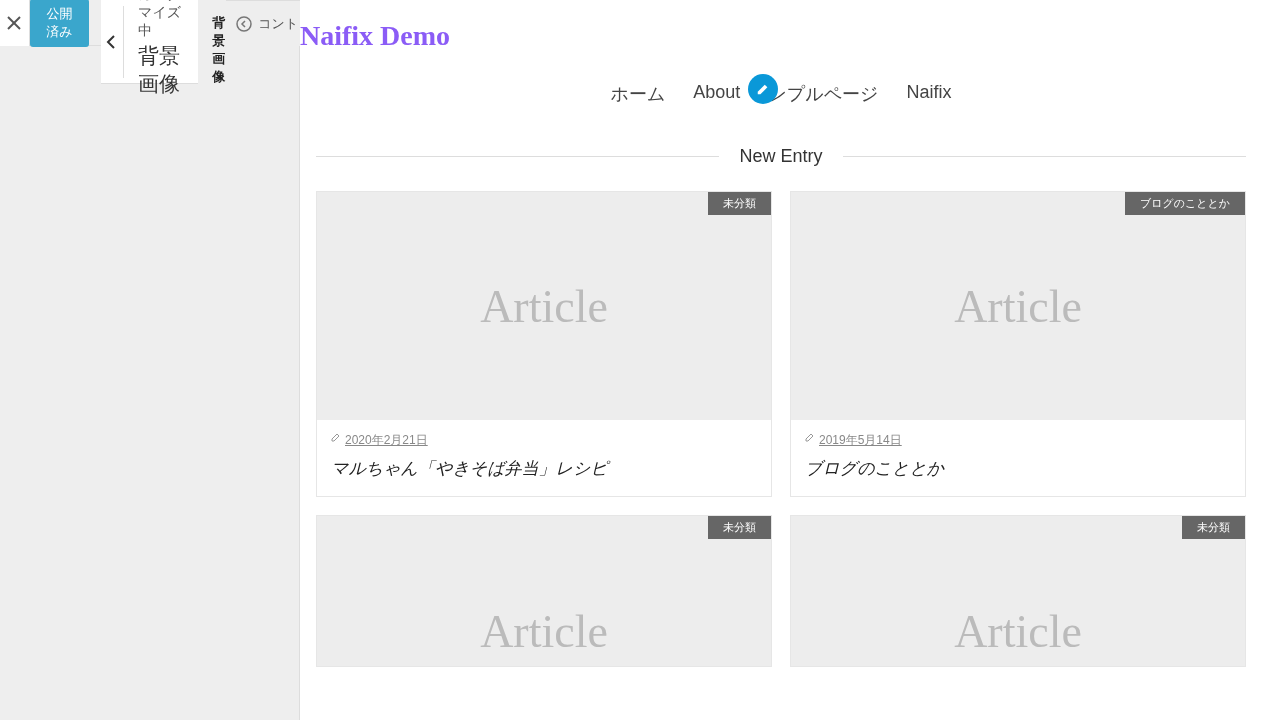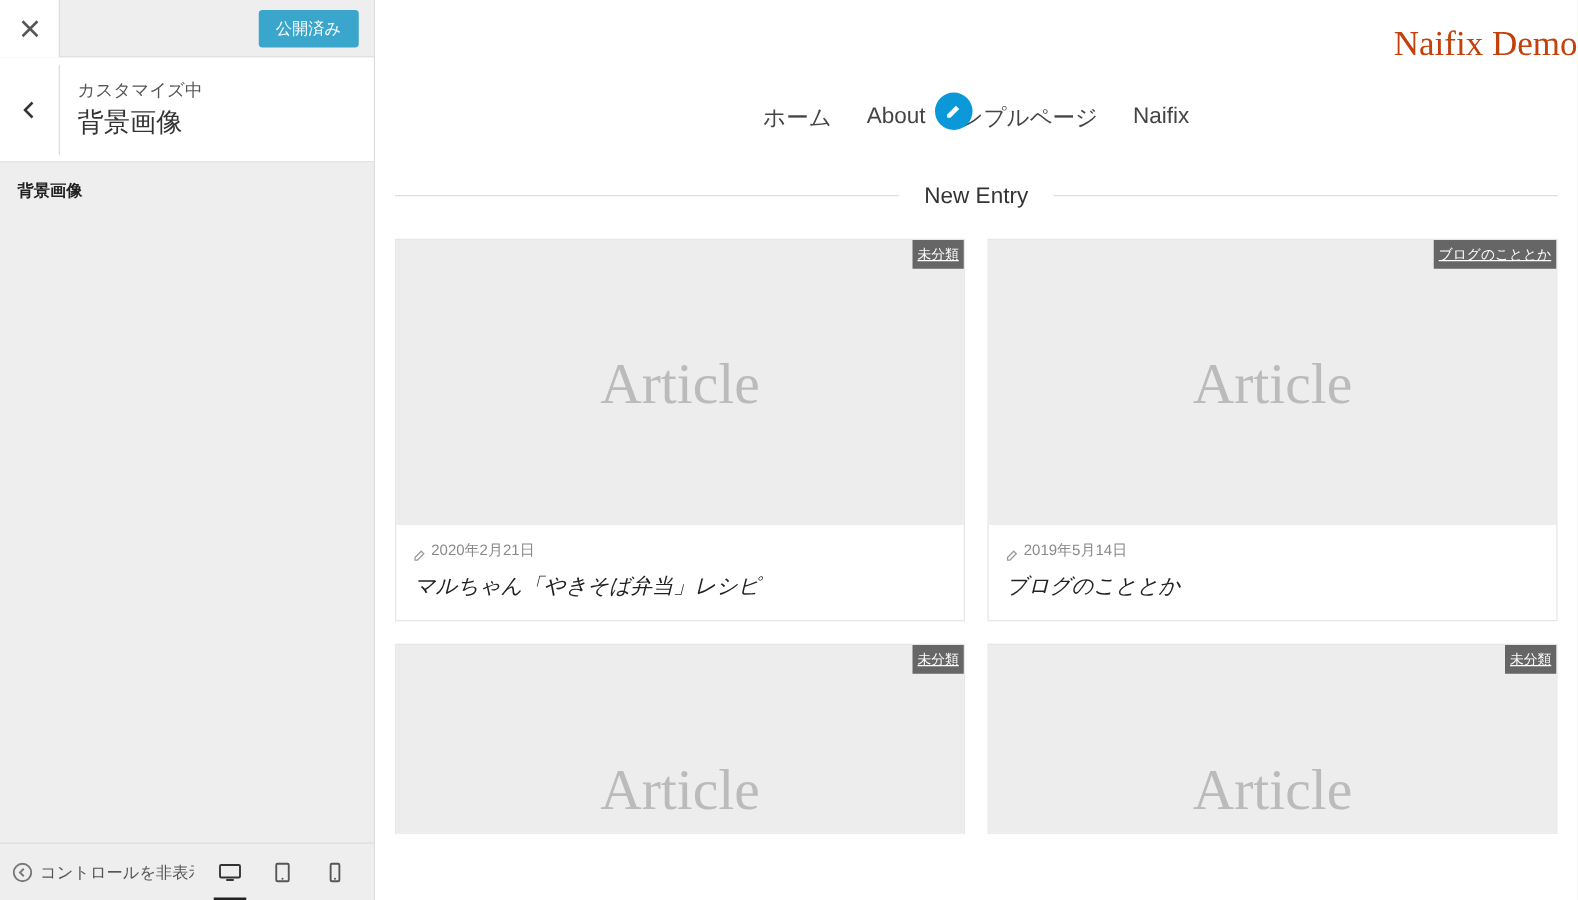--- a/index.html
+++ b/index.html
@@ -5,21 +5,21 @@
   * { box-sizing: border-box; margin: 0; padding: 0; }
   html, body { height: 100%; font-family: "Hiragino Kaku Gothic ProN", "Yu Gothic", Meiryo, sans-serif; background: #f0f0f0; }
   body { display: flex; overflow: hidden; }
 
   
   .sidebar {
     width: 300px;
     background: #eeeeee;
     border-right: 1px solid #ddd;
     display: flex;
-    flex-direction: column;
+    flex-direction: row;
   }
   .sidebar-top {
     display: flex;
     align-items: center;
     justify-content: space-between;
     height: 46px;
     background: #eeeeee;
     border-bottom: 1px solid #ddd;
   }
   .close-btn {
@@ -93,26 +93,26 @@
   .device-btn svg { width: 18px; height: 18px; }
 
   
   .preview {
     flex: 1;
     background: #fff;
     overflow: auto;
     position: relative;
   }
   .site-title {
-    text-align: right;
+    text-align: left;
     font-family: Georgia, "Times New Roman", serif;
     font-size: 28px;
-    color: #c2410c;
+    color: #8b5cf6;
     padding: 20px 0 10px;
-    font-weight: 400;
+    font-weight: 700;
   }
   .nav {
     display: flex;
     justify-content: center;
     gap: 28px;
     padding: 20px 0 40px;
     position: relative;
   }
   .nav-item { color: #444; font-size: 18px; cursor: pointer; }
   .edit-fab {
@@ -135,24 +135,24 @@
     border: 1px solid #e6e6e6; background: #fff;
     display: flex; flex-direction: column; cursor: pointer;
   }
   .card-thumb {
     height: 228px; background: #ededed; position: relative;
     display: flex; align-items: center; justify-content: center;
   }
   .card-thumb-text { color: #bbb; font-size: 46px; font-family: Georgia, serif; }
   .card-tag {
     position: absolute; top: 0; right: 0;
-    background: #666; color: #fff; font-size: 11px; padding: 4px 4px; text-decoration: underline;
+    background: #666; color: #fff; font-size: 11px; padding: 4px 15px;
   }
   .card-body { padding: 12px 14px 16px; }
-  .card-date { color: #888; font-size: 12px; display: flex; align-items: flex-end; gap: 4px; }
+  .card-date { color: #888; font-size: 12px; display: flex; align-items: flex-start; gap: 4px; text-decoration: underline; }
   .card-date svg { width: 10px; height: 10px; }
   .card-title { color: #222; font-size: 17px; margin-top: 8px; font-style: italic; }
 
   .card.cut .card-thumb { height: 150px; }
   .card.cut .card-thumb-text { position: relative; top: 40px; }
 </style>
 </head>
 <body>
 
 <div class="sidebar">

